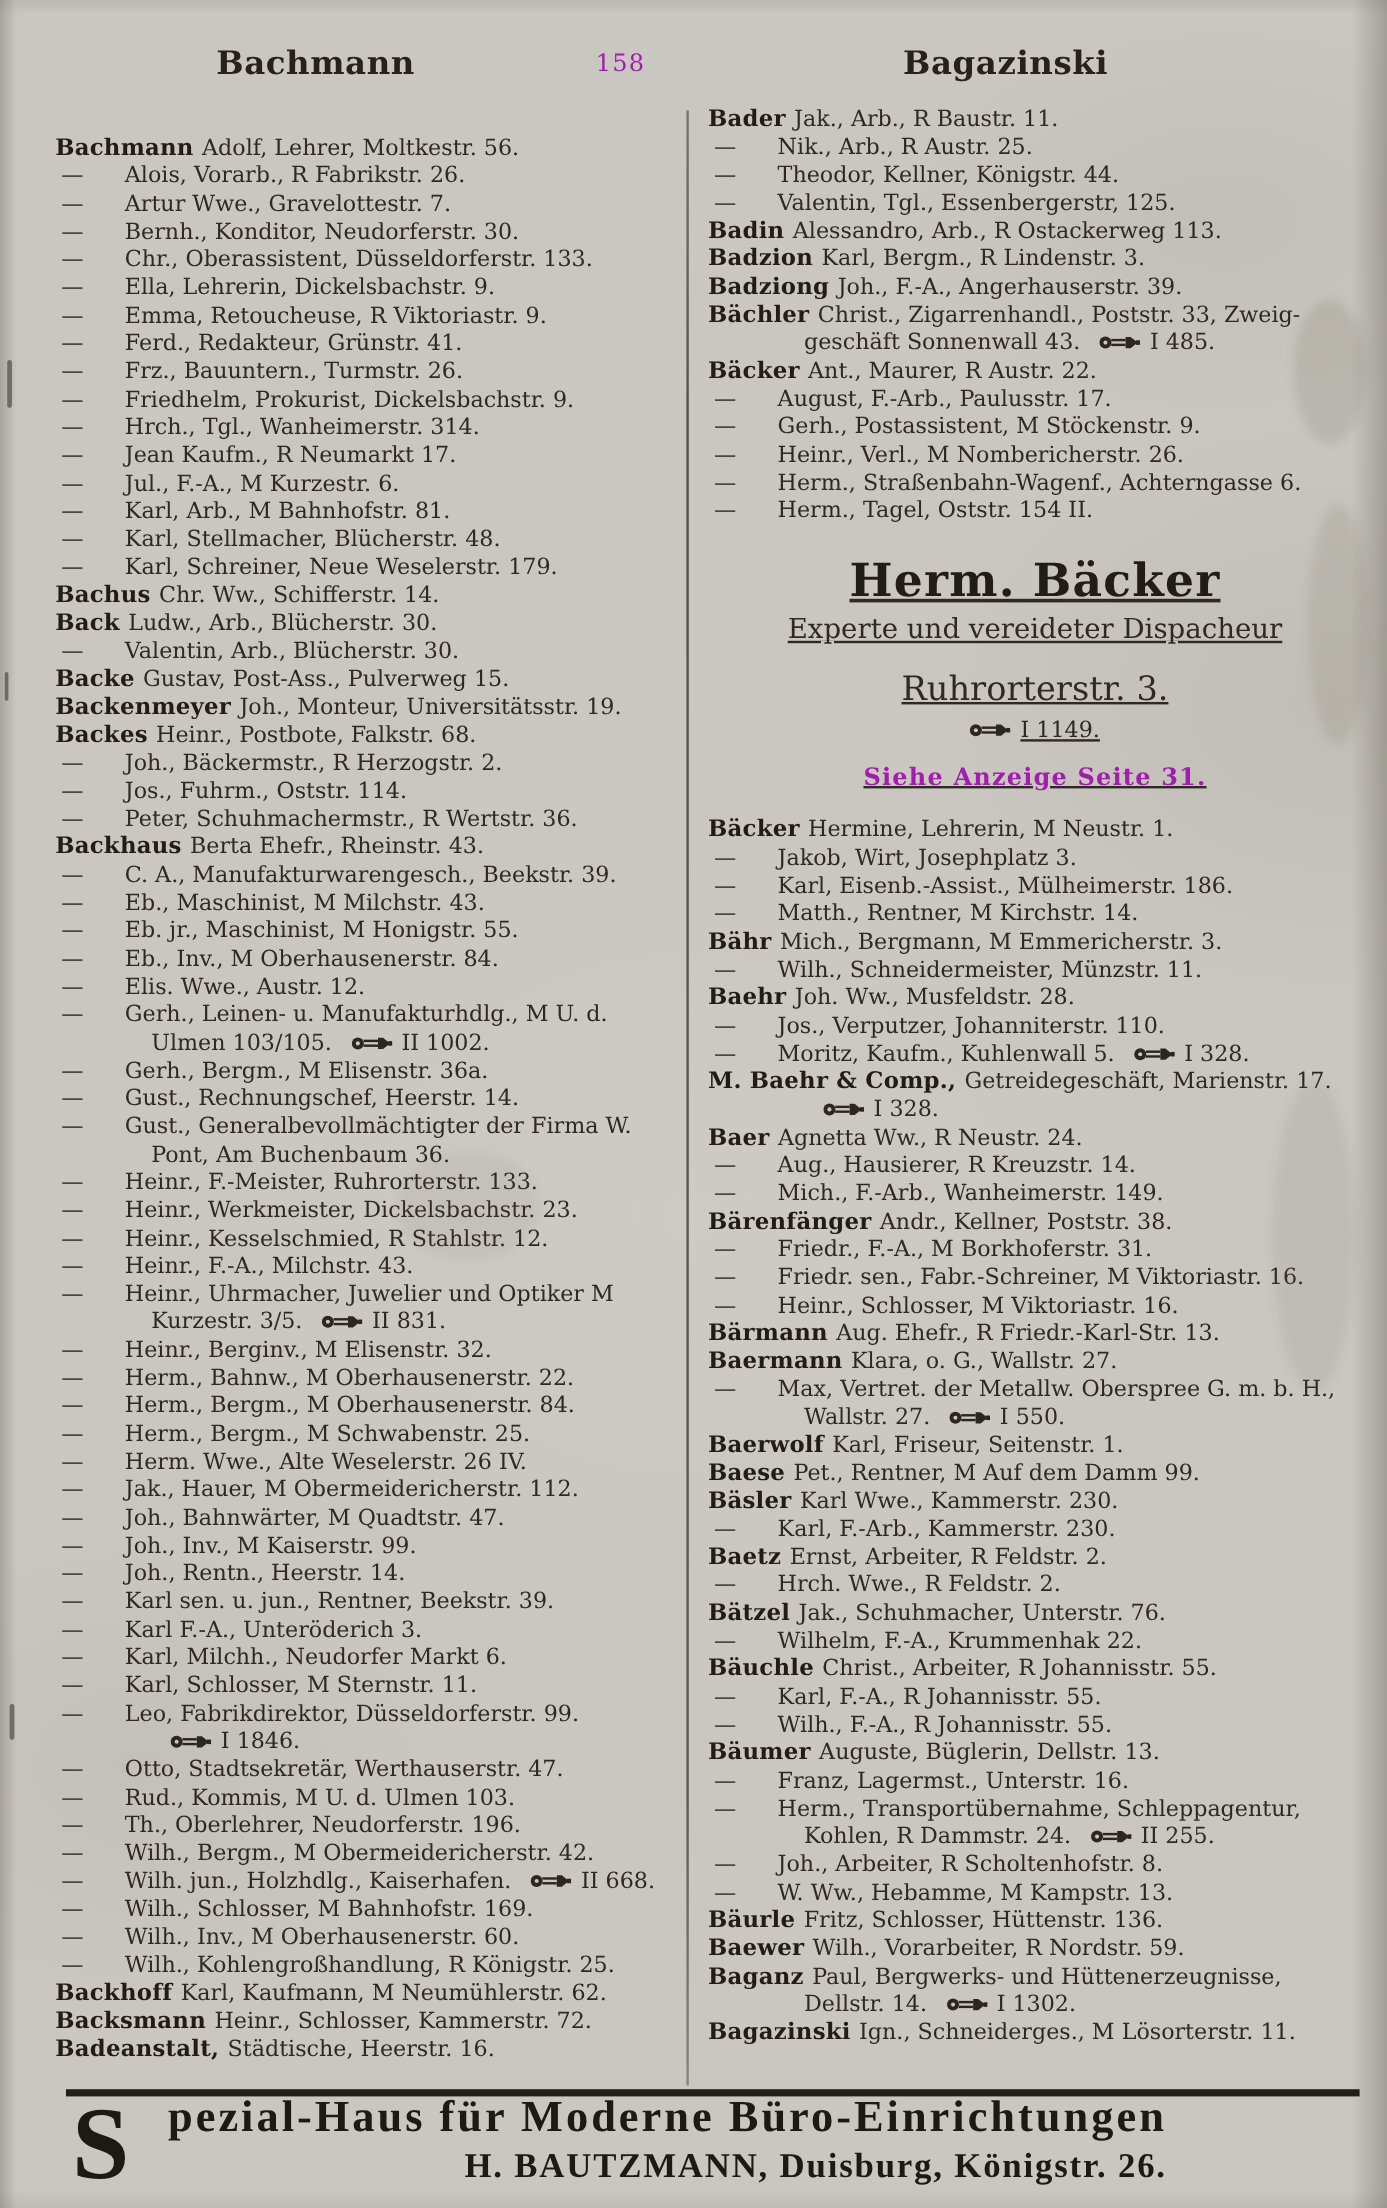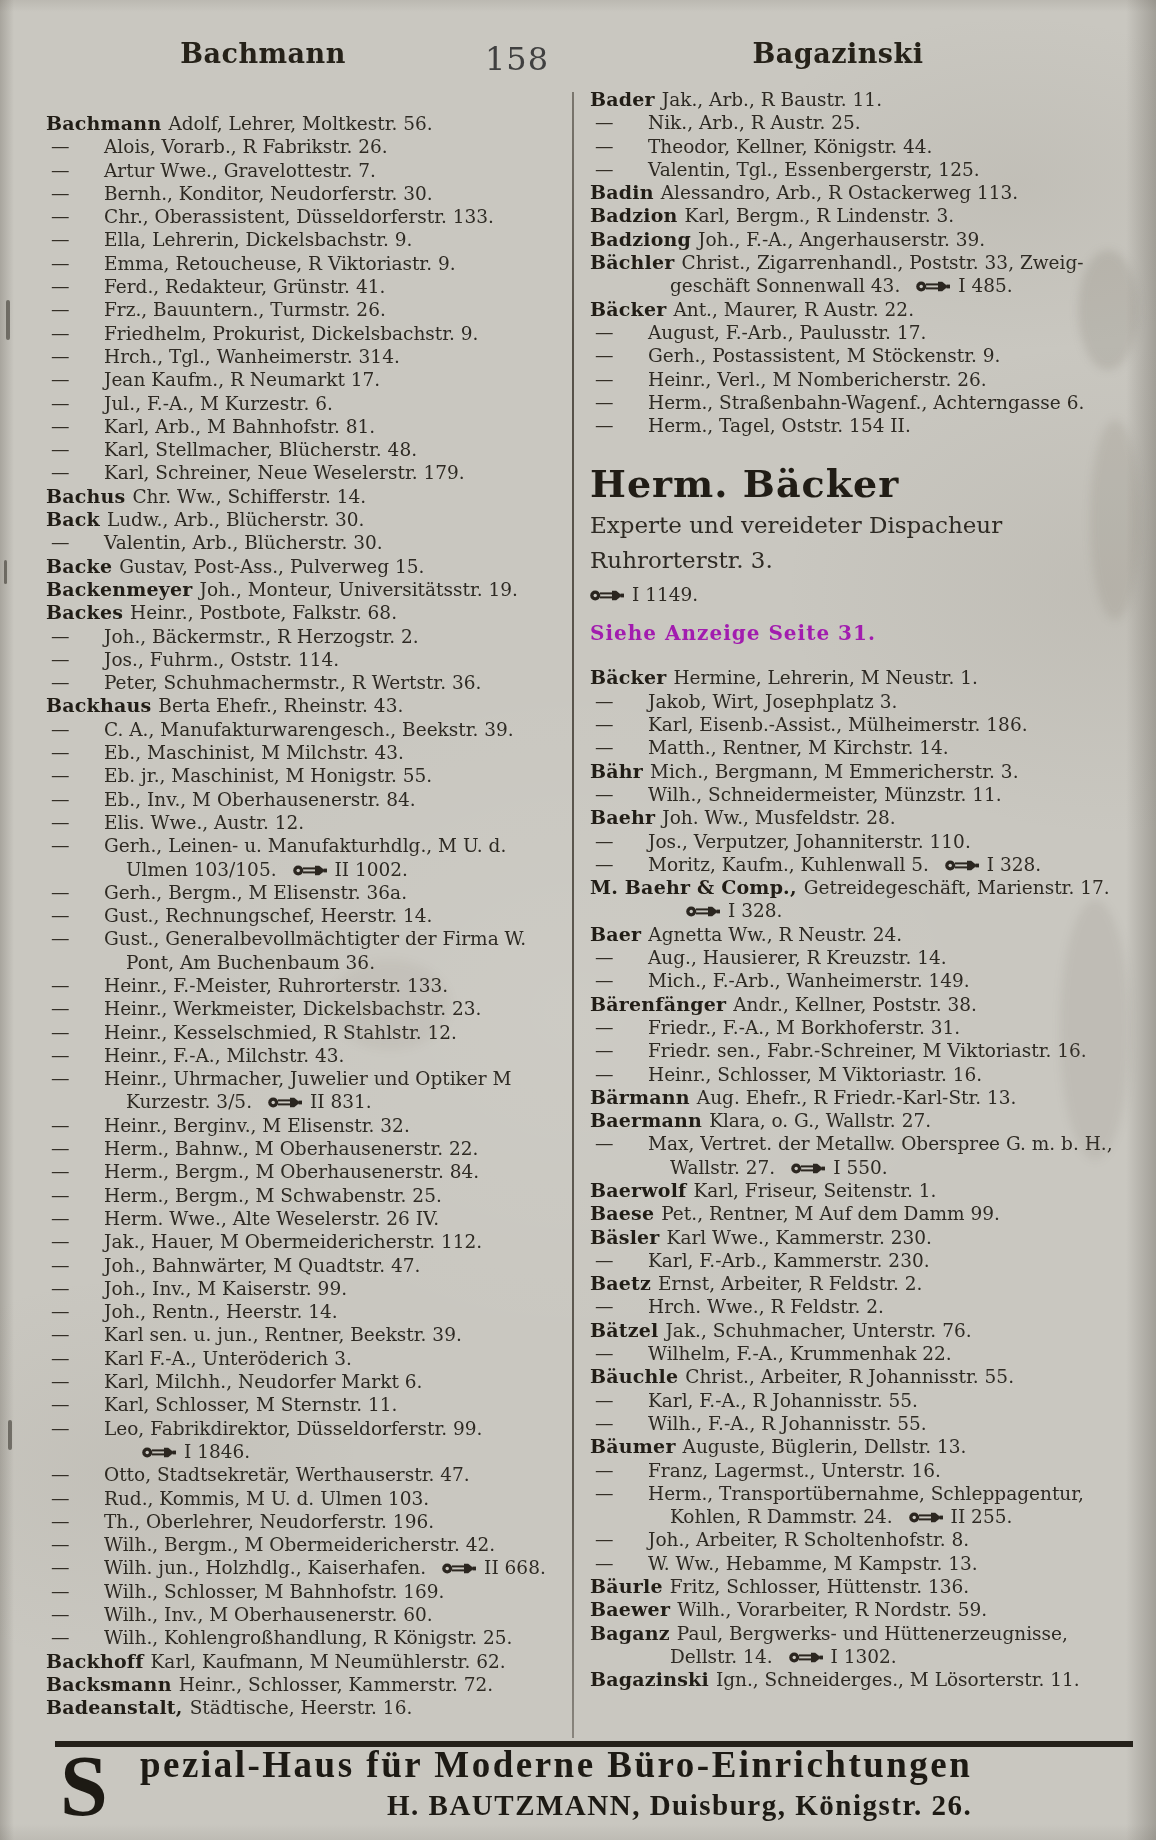--- a/index.html
+++ b/index.html
@@ -13,39 +13,39 @@
       radial-gradient(ellipse 500px 380px at 96% 32%, rgba(125,118,106,.12), transparent 65%),
       radial-gradient(ellipse 600px 500px at 50% 55%, rgba(255,255,252,.07), transparent 70%),
       radial-gradient(ellipse 380px 300px at 10% 80%, rgba(120,112,100,.08), transparent 65%),
       linear-gradient(to right, rgba(70,64,55,.25), rgba(70,64,55,0) 14px),
       linear-gradient(to left, rgba(60,55,47,.28), rgba(60,55,47,0) 30px),
       linear-gradient(to bottom, rgba(90,84,74,.12), rgba(90,84,74,0) 12px),
       linear-gradient(to top, rgba(90,84,74,.10), rgba(90,84,74,0) 16px);
   }
   .hdr{position:absolute;top:38px;height:32px;line-height:32px;font-weight:bold;
        font-size:27px;letter-spacing:.5px;color:#262219;transform:translateX(-50%);white-space:nowrap;}
-  .pagenum{position:absolute;top:40px;font-size:32px;font-weight:normal;color:#404040;
+  .pagenum{position:absolute;top:40px;font-size:20px;font-weight:normal;color:#a21caf;
        transform:translateX(-50%);letter-spacing:1px;}
   .divider{position:absolute;left:572px;top:92px;width:2px;height:1646px;
        background:linear-gradient(to bottom, rgba(58,52,43,.55), rgba(58,52,43,.8) 15%, rgba(58,52,43,.75) 85%, rgba(58,52,43,.45));}
   .col{position:absolute;top:88px;}
   #col-left{left:46px;width:522px;margin-top:24px;}
   #col-right{left:590px;width:545px;}
   .line{height:23.3px;line-height:23.3px;font-size:18.5px;white-space:nowrap;}
   .dash{display:inline-block;width:53px;padding-left:5px;color:#332e26;}
   .lead{font-weight:bold;font-size:19px;color:#211d16;letter-spacing:.2px;margin-right:7px;}
   .cont{padding-left:80px;}
   .phone{margin-left:16px;white-space:nowrap;}
   .phone svg{vertical-align:-1px;margin-right:8px;}
   .phone .num{font-size:18.5px;}
   
-  .inline-ad{}
+  .inline-ad{text-align:center;text-decoration:underline;}
   .inline-ad .ad-title{margin-top:26px;font-size:38px;line-height:42px;font-weight:bold;color:#211d16;letter-spacing:1px;}
   .inline-ad .ad-sub{margin-top:7px;font-size:23px;line-height:27px;}
-  .inline-ad .ad-addr{margin-top:8px;font-size:23px;line-height:27px;}
+  .inline-ad .ad-addr{margin-top:21px;font-size:28px;line-height:27px;}
   .inline-ad .ad-phone{margin-top:8px;font-size:21px;line-height:25px;}
   .inline-ad .ad-note{margin-top:12px;margin-bottom:18px;font-size:20px;line-height:29px;font-weight:bold;color:#a21caf;letter-spacing:1px;}
   
   .footer-rule{position:absolute;left:55px;top:1741px;width:1078px;height:6px;background:#242019;}
   .footer-initial{position:absolute;left:60px;top:1746px;font-family:"Liberation Serif",serif;
        font-weight:bold;font-size:86px;line-height:80px;color:#1d1a14;}
   .footer-lines{position:absolute;left:140px;top:1748px;white-space:nowrap;font-family:"Liberation Serif",serif;color:#1d1a14;text-align:right;}
   .footer-l1{font-size:37px;line-height:34px;font-weight:bold;letter-spacing:2.5px;}
   .footer-l2{font-size:29px;line-height:40px;font-weight:bold;letter-spacing:1.5px;margin-top:3px;}
   

